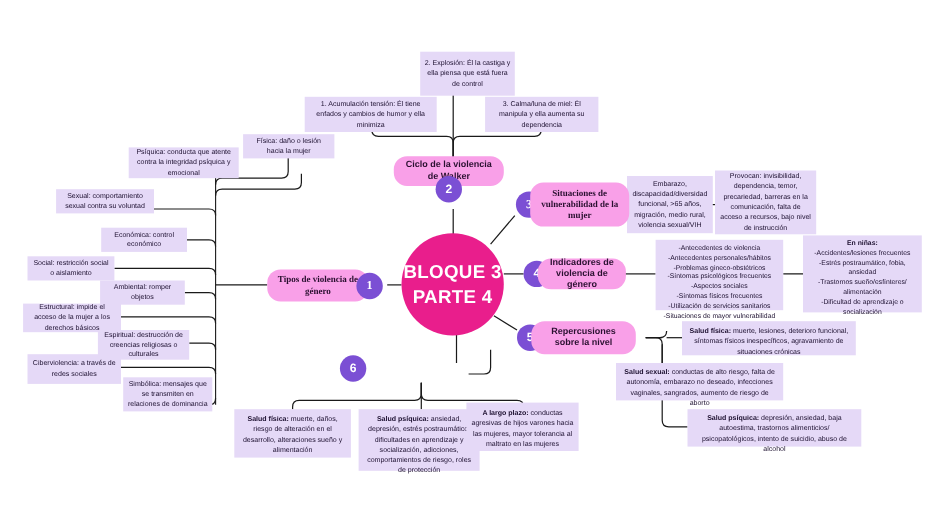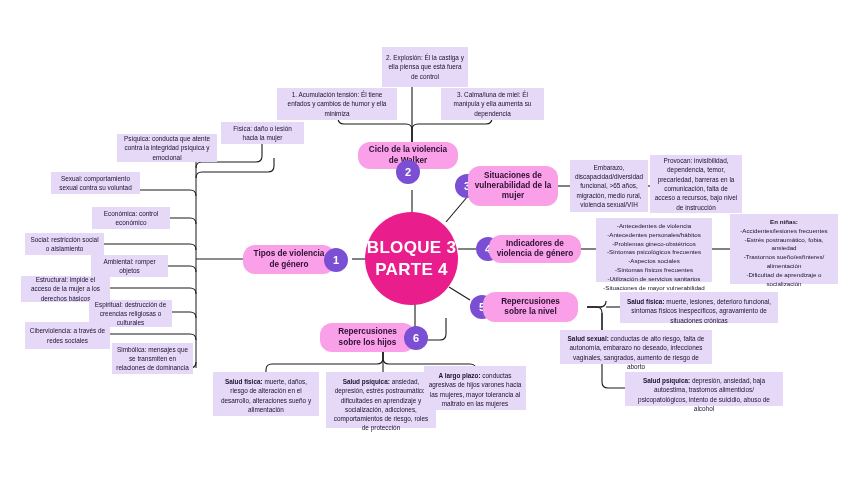--- a/index.html
+++ b/index.html
@@ -122,47 +122,46 @@
     </g>
   </svg>
 
   <div class="hub" style="left:365px;top:212px;width:93px;height:93px;">
     <span>
       <span>BLOQUE 3</span><br>
       <span>PARTE 4</span>
     </span>
   </div>
 
-  <div class="branch badge-right" style="left:243px;top:245px;">
+  <div class="branch badge-right" style="left:243px;top:245px;font-family:Liberation Serif, serif;">
     <div class="pill" style="width:92px;height:29px;">Tipos de violencia de género</div>
     <div class="badge">1</div>
   </div>
 
   <div class="branch" style="left:358px;top:142px;flex-direction:column;">
     <div class="pill" style="width:100px;height:27px;">Ciclo de la violencia de Walker</div>
     <div class="badge" style="margin-top:-9px;">2</div>
   </div>
 
-  <div class="branch badge-left" style="left:455px;top:166px;">
+  <div class="branch badge-left" style="left:469px;top:166px;font-family:Liberation Serif, serif;">
     <div class="pill" style="width:90px;height:40px;">Situaciones de vulnerabilidad de la mujer</div>
     <div class="badge">3</div>
   </div>
 
   <div class="branch badge-left" style="left:476px;top:235px;">
-    <div class="pill" style="width:92px;height:28px;">Indicadores de violencia de género</div>
+    <div class="pill" style="width:80px;height:28px;">Indicadores de violencia de género</div>
     <div class="badge">4</div>
   </div>
 
   <div class="branch badge-left" style="left:470px;top:292px;">
     <div class="pill" style="width:95px;height:30px;">Repercusiones sobre la nivel</div>
     <div class="badge">5</div>
   </div>
 
   <div class="branch badge-right" style="left:320px;top:323px;">
-    <div class="pill" style="width:95px;height:29px;">Repercusiones sobre los hijos</div>
     <div class="badge">6</div>
   </div>
 
   <div class="leaf" style="left:277px;top:88px;width:120px;height:32px;">1. Acumulación tensión: Él tiene enfados y cambios de humor y ella minimiza</div>
   <div class="leaf" style="left:382px;top:47px;width:86px;height:40px;">2. Explosión: Él la castiga y ella piensa que está fuera de control</div>
   <div class="leaf" style="left:441px;top:88px;width:103px;height:32px;">3. Calma/luna de miel: Él manipula y ella aumenta su dependencia</div>
 
   <div class="leaf" style="left:221px;top:122px;width:83px;height:22px;">Física: daño o lesión hacia la mujer</div>
   <div class="leaf" style="left:117px;top:134px;width:100px;height:28px;">Psíquica: conducta que atente contra la integridad psíquica y emocional</div>
   <div class="leaf" style="left:51px;top:172px;width:89px;height:22px;">Sexual: comportamiento sexual contra su voluntad</div>

